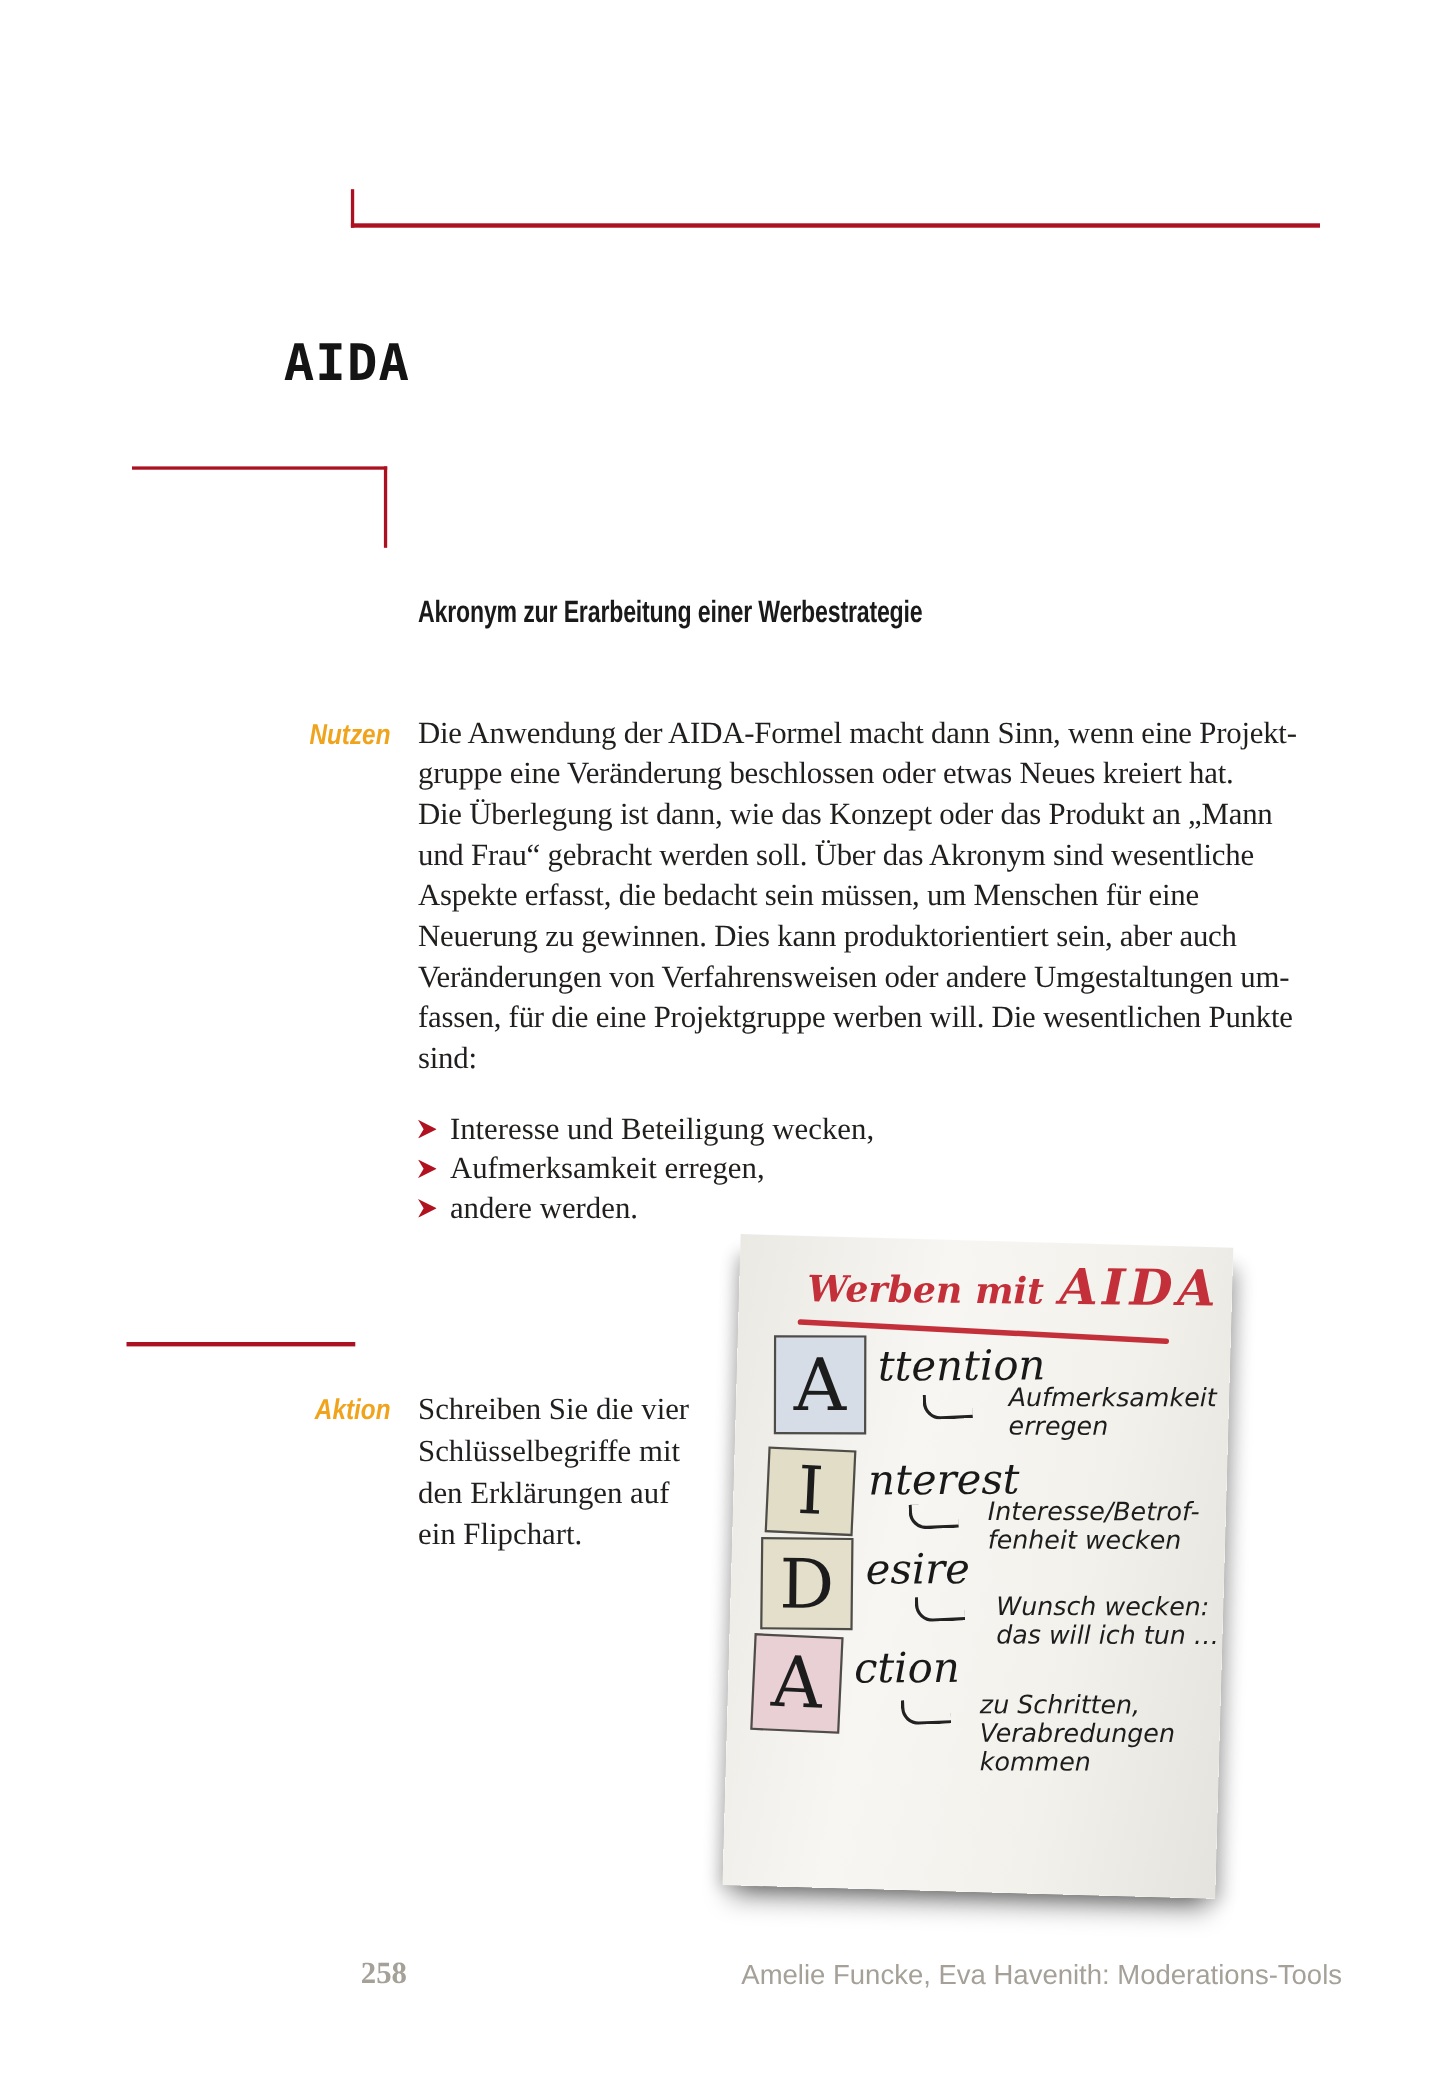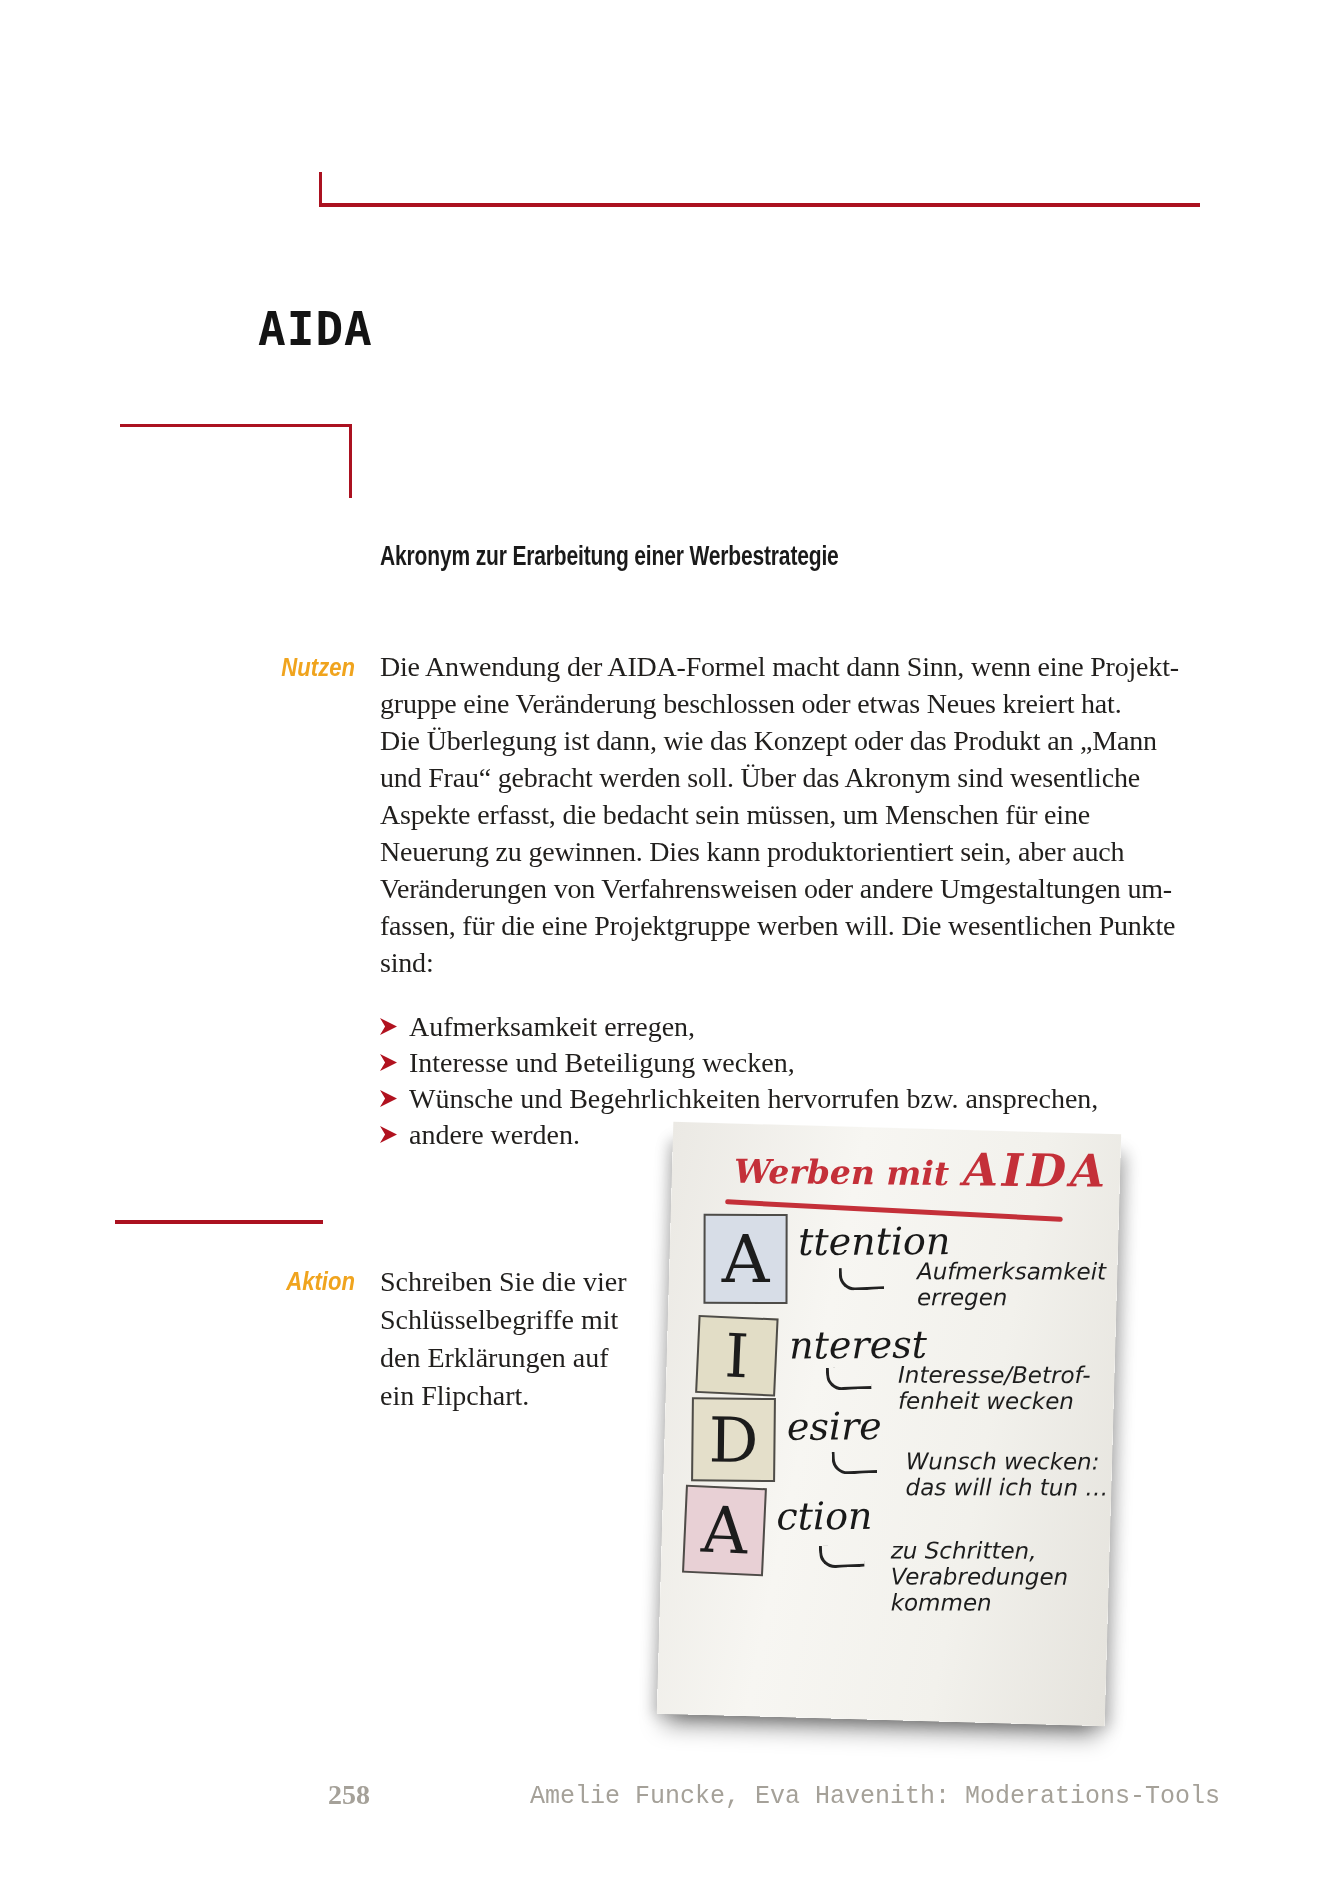--- a/index.html
+++ b/index.html
@@ -67,21 +67,21 @@
   .kw-i {left:122px;top:196px;} .cv-i {left:160px;top:240px;} .nt-i {left:232px;top:232px;}
   .box-d {left:27px;top:274px;width:80px;height:80px;font-size:62px;transform:rotate(-1deg);}
   .kw-d {left:122px;top:278px;} .cv-d {left:168px;top:324px;} .nt-d {left:242px;top:318px;}
   .box-a2{left:22px;top:363px;width:77px;height:84px;font-size:64px;transform:rotate(1deg);}
   .kw-a2{left:114px;top:368px;} .cv-a2{left:158px;top:418px;} .nt-a2{left:230px;top:408px;}
 
   
   .page-number{position:absolute;left:328px;top:1779px;
                font-family:Liberation Serif, serif;font-weight:bold;font-size:28px;color:#a5a199;text-align:right;}
   .credit{position:absolute;right:100px;top:1782px;
-          font-family:Liberation Mono, monospace;font-size:25px;color:#a5a199;}
+          font-family:Liberation Sans, sans-serif;font-size:25px;color:#a5a199;}
 </style>
 </head>
 <body>
 
 <div class="page">
 
   <div class="top-tick"></div>
   <div class="top-rule"></div>
 
   <h1 class="title">AIDA</h1>
@@ -98,29 +98,25 @@
 und Frau“ gebracht werden soll. Über das Akronym sind wesentliche
 Aspekte erfasst, die bedacht sein müssen, um Menschen für eine
 Neuerung zu gewinnen. Dies kann produktorientiert sein, aber auch
 Veränderungen von Verfahrensweisen oder andere Umgestaltungen um-
 fassen, für die eine Projektgruppe werben will. Die wesentlichen Punkte
 sind:</div>
 
   <ul class="bullets">
     <li>
       <span class="arrow"></span>
-      <span>Aufmerksamkeit erregen,</span>
-    </li>
-    <li>
-      <span class="arrow"></span>
       <span>Interesse und Beteiligung wecken,</span>
     </li>
     <li>
       <span class="arrow"></span>
-      <span>Wünsche und Begehrlichkeiten hervorrufen bzw. ansprechen,</span>
+      <span>Aufmerksamkeit erregen,</span>
     </li>
     <li>
       <span class="arrow"></span>
       <span>andere werden.</span>
     </li>
   </ul>
 
   <div class="aktion-rule"></div>
   <div class="mlabel aktion">Aktion</div>
   <div class="aktion-text">Schreiben Sie die vier

